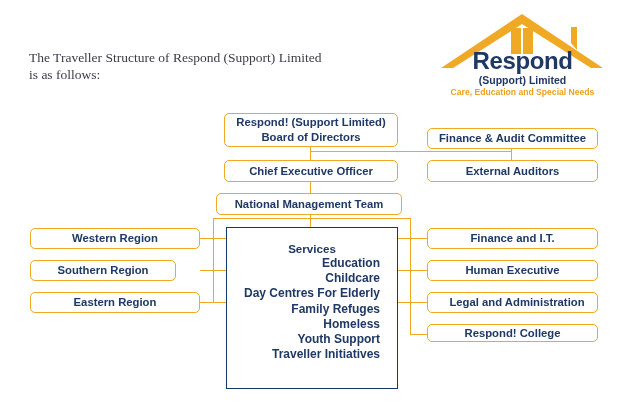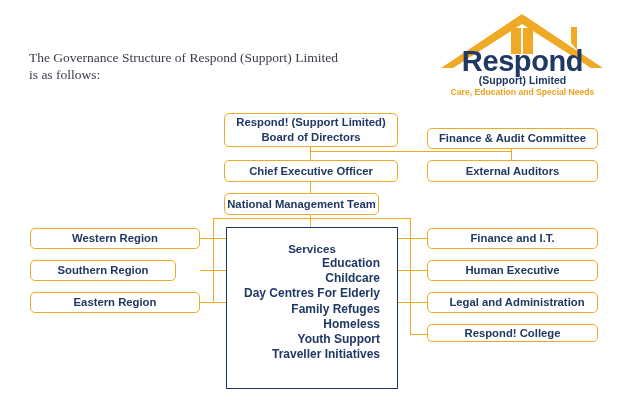--- a/index.html
+++ b/index.html
@@ -42,21 +42,21 @@
     height: 95px;
   }
   .logo svg { display: block; }
   .logo-word {
     position: absolute;
     left: 0;
     top: 40px;
     width: 175px;
     text-align: center;
     font-family: "Liberation Sans", sans-serif;
-    font-size: 29px;
+    font-size: 24px;
     font-weight: 700;
     letter-spacing: -0.4px;
     color: #1f3864;
     line-height: 30px;
   }
   .logo-sub {
     position: absolute;
     left: 0;
     top: 68px;
     width: 175px;
@@ -136,21 +136,21 @@
     z-index: 1;
   }
   .h { height: 1.4px; }
   .v { width: 1.4px; }
 </style>
 </head>
 <body>
 
 <div id="page">
 
-  <div class="heading">The Governance Structure of Respond (Support) Limited
+  <div class="heading">The Traveller Structure of Respond (Support) Limited
 is as follows:</div>
 
   <div class="logo">
     <svg width="175" height="95" viewBox="0 0 175 95">
       <polygon points="87,8 168,62 156,62 87,18 18,62 6,62" fill="#f0a925"></polygon>
       <rect x="76" y="22" width="10" height="26" fill="#f0a925"></rect>
       <rect x="88" y="22" width="10" height="26" fill="#f0a925"></rect>
       <polygon points="136,21 142,21 142,44 136,37" fill="#f0a925"></polygon>
     </svg>
     <div class="logo-word">Respond</div>
@@ -193,21 +193,21 @@
 
   <div class="box" style="left:224px; top:113px; width:174px; height:34px;">Respond! (Support Limited)
 Board of Directors</div>
 
   <div class="box" style="left:427px; top:128px; width:171px; height:21px;">Finance &amp; Audit Committee</div>
 
   <div class="box" style="left:224px; top:160px; width:174px; height:22px;">Chief Executive Officer</div>
 
   <div class="box" style="left:427px; top:160px; width:171px; height:22px;">External Auditors</div>
 
-  <div class="box" style="left:224px; top:193px; width:155px; height:22px;">National Management Team</div>
+  <div class="box" style="left:216px; top:193px; width:186px; height:22px;">National Management Team</div>
 
   <div class="box" style="left:30px; top:228px; width:170px; height:21px;">Western Region</div>
   <div class="box" style="left:30px; top:260px; width:146px; height:21px;">Southern Region</div>
   <div class="box" style="left:30px; top:292px; width:170px; height:21px;">Eastern Region</div>
 
   <div class="box" style="left:427px; top:228px; width:171px; height:21px;">Finance and I.T.</div>
   <div class="box" style="left:427px; top:260px; width:171px; height:21px;">Human Executive</div>
   <div class="box" style="left:427px; top:292px; width:171px; height:21px;padding-left:9px;">Legal and Administration</div>
   <div class="box" style="left:427px; top:324px; width:171px; height:18px;">Respond! College</div>
 

